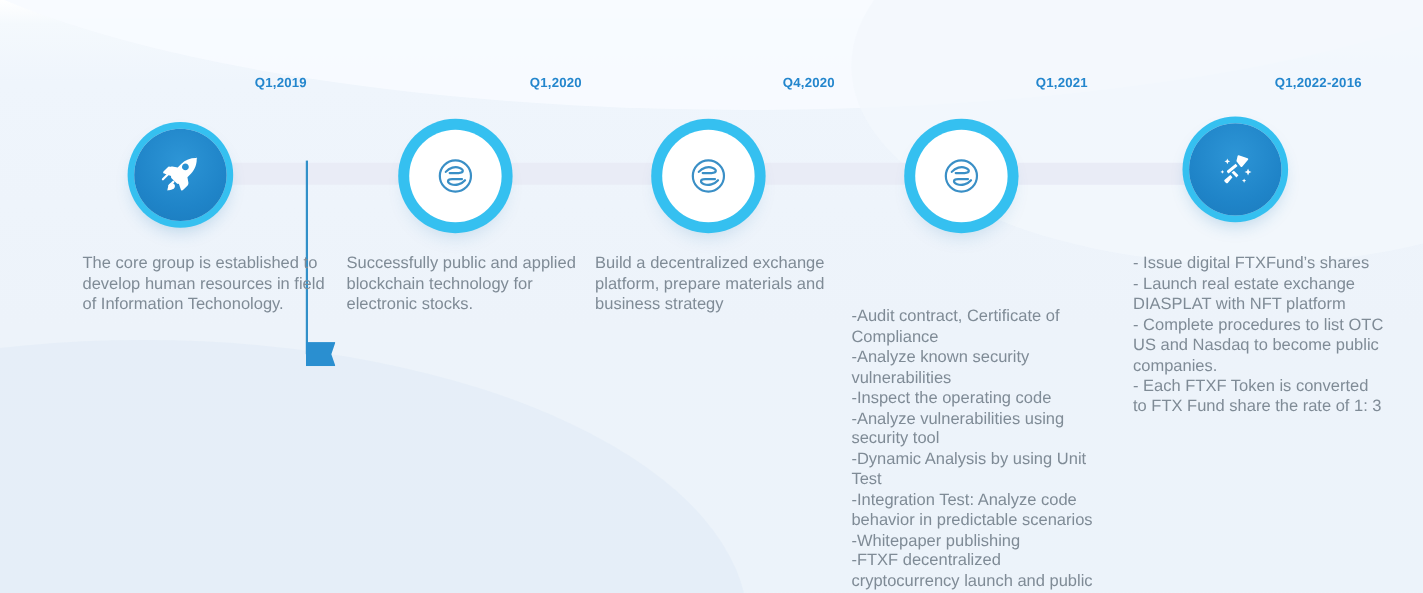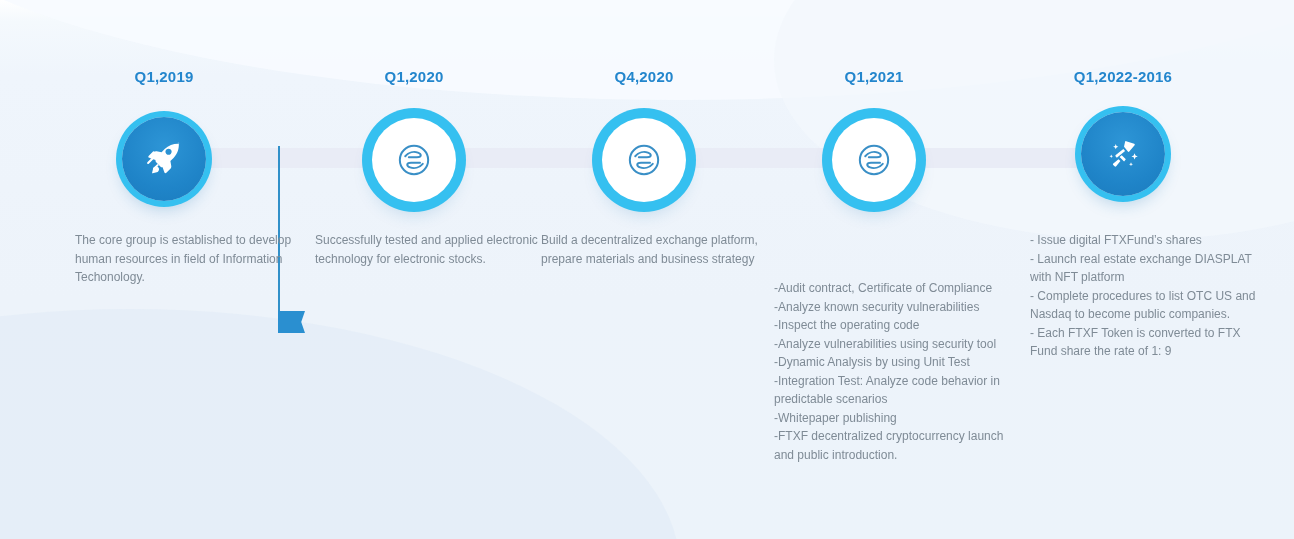--- a/index.html
+++ b/index.html
@@ -45,43 +45,43 @@
   }
   .flag{
     position:absolute;left:278px;top:311px;width:27px;height:22px;
     background:#2a8fd0;
     clip-path:polygon(0 0,100% 0,86% 50%,100% 100%,0 100%);
   }
 
   
   .col{position:absolute;top:0;width:230px;}
   .col .date{
-    color:#2386cd;font-size:15px;font-weight:bold;letter-spacing:.2px;
-    text-align:center;position:absolute;top:68px;left:0;width:100%;
+    color:#2386cd;font-size:12px;font-weight:bold;letter-spacing:.2px;
+    text-align:right;position:absolute;top:68px;left:0;width:100%;
   }
   .node{
     position:absolute;top:0;left:50%;transform:translateX(-50%);
     width:84px;height:84px;border-radius:50%;
     display:flex;align-items:center;justify-content:center;
   }
   
   .node.solid{
     background:radial-gradient(circle at 50% 35%,#2d95d6 0%,#1f84c8 62%,#1b7bbd 100%);
     box-shadow:0 0 0 6px #35c0f0,0 8px 16px rgba(29,120,180,.28);
   }
   
   .node.ring{
     background:#ffffff;
     box-shadow:0 0 0 10px #35c0f0,0 10px 18px rgba(29,120,180,.25);
   }
   .node svg{display:block;}
 
   .body{
     position:absolute;left:0;width:100%;
-    color:#7f8b96;font-size:12px;line-height:18.5px;
+    color:#7f8b96;font-size:15px;line-height:18.5px;
     white-space:pre-line;
   }
 </style>
 </head>
 <body>
 
 <div id="root">
 
   <div class="bg-curve-top"></div>
   <div class="bg-wash-right"></div>
@@ -114,21 +114,21 @@
     <div class="date">Q1,2020</div>
     <div class="node ring" style="top:118px;">
       <span>
         <svg width="40" height="40" viewBox="0 0 48 48" fill="none">
           <circle cx="24" cy="24" r="17" stroke="#3a8fc6" stroke-width="2.4"></circle>
           <path d="M13.5 19.5c4-4.6 10.2-6.2 15.2-4.3 2.1.8 3.4 2 3.4 3.2 0 1.6-1.9 2.4-4.6 2.4H17.8" stroke="#3a8fc6" stroke-width="2.4" stroke-linecap="round"></path>
           <path d="M34.5 28.6c-4 4.6-10.2 6.2-15.2 4.3-2.1-.8-3.4-2-3.4-3.2 0-1.6 1.9-2.4 4.6-2.4h10.7" stroke="#3a8fc6" stroke-width="2.4" stroke-linecap="round"></path>
         </svg>
       </span>
     </div>
-    <div class="body" style="top:231px;padding:0 16px 0 16px;">Successfully tested and applied electronic technology for electronic stocks.</div>
+    <div class="body" style="top:231px;padding:0 16px 0 16px;">Successfully public and applied blockchain technology for electronic stocks.</div>
   </div>
 
   <div class="col" style="left:529px;">
     <div class="date">Q4,2020</div>
     <div class="node ring" style="top:118px;">
       <span>
         <svg width="40" height="40" viewBox="0 0 48 48" fill="none">
           <circle cx="24" cy="24" r="17" stroke="#3a8fc6" stroke-width="2.4"></circle>
           <path d="M13.5 19.5c4-4.6 10.2-6.2 15.2-4.3 2.1.8 3.4 2 3.4 3.2 0 1.6-1.9 2.4-4.6 2.4H17.8" stroke="#3a8fc6" stroke-width="2.4" stroke-linecap="round"></path>
           <path d="M34.5 28.6c-4 4.6-10.2 6.2-15.2 4.3-2.1-.8-3.4-2-3.4-3.2 0-1.6 1.9-2.4 4.6-2.4h10.7" stroke="#3a8fc6" stroke-width="2.4" stroke-linecap="round"></path>
@@ -174,16 +174,16 @@
             <path d="M15.3 12.1l.9 2.2 2.2.9-2.2.9-.9 2.2-.9-2.2-2.2-.9 2.2-.9.9-2.2z"></path>
             <path d="M33.6 33.9l.7 1.7 1.7.7-1.7.7-.7 1.7-.7-1.7-1.7-.7 1.7-.7.7-1.7z"></path>
             <path d="M9.9 24.6l.6 1.5 1.5.6-1.5.6-.6 1.5-.6-1.5-1.5-.6 1.5-.6.6-1.5z"></path>
           </g>
         </svg>
       </span>
     </div>
     <div class="body" style="top:231px;padding:0 8px 0 22px;">- Issue digital FTXFund’s shares
 - Launch real estate exchange DIASPLAT with NFT platform
 - Complete procedures to list OTC US and Nasdaq to become public companies.
-- Each FTXF Token is converted to FTX Fund share the rate of 1: 9</div>
+- Each FTXF Token is converted to FTX Fund share the rate of 1: 3</div>
   </div>
 
 </div>
 
 </body></html>

